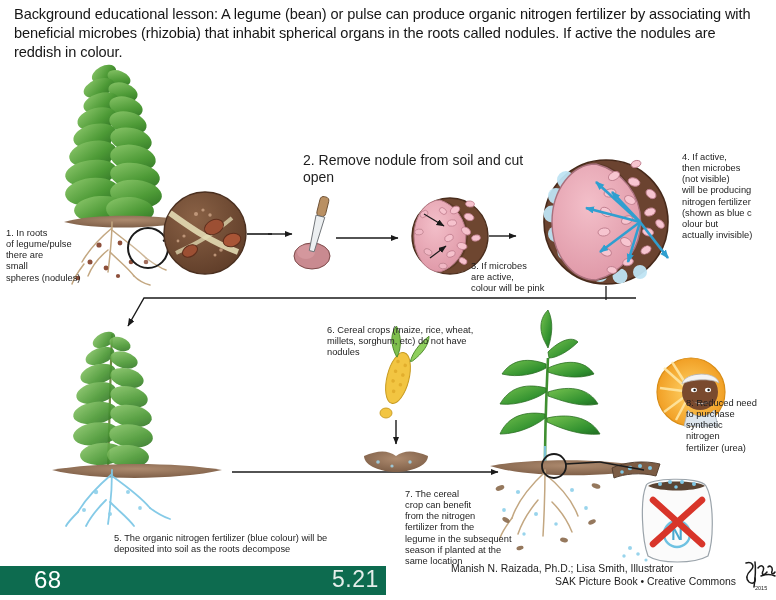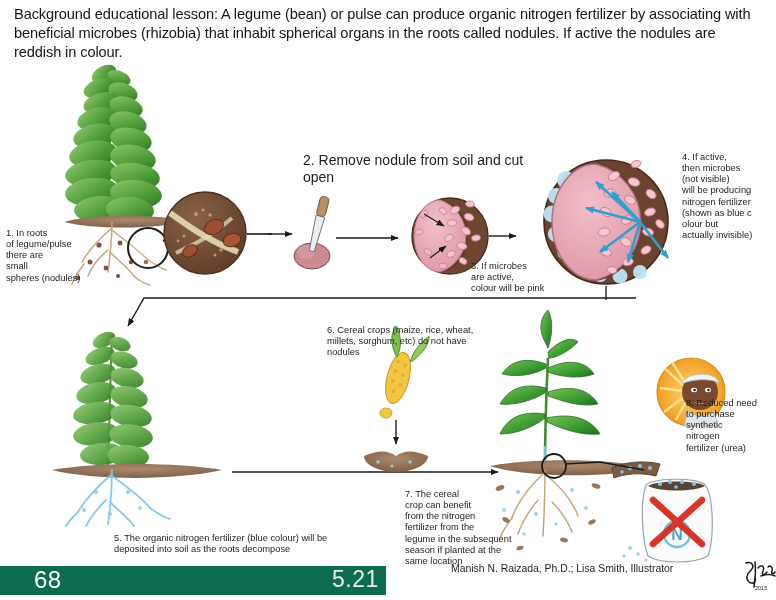--- a/index.html
+++ b/index.html
@@ -475,20 +475,21 @@
   <div class="txt step" id="step8">8. Reduced need
 to purchase
 synthetic
 nitrogen
 fertilizer (urea)</div>
 
   <div class="abs" id="page-bar"></div>
   <div class="txt" id="page-number">68</div>
   <div class="txt" id="section-number">5.21</div>
   <div class="txt" id="credit-line1">Manish N. Raizada, Ph.D.; Lisa Smith, Illustrator</div>
+  <div class="txt" id="credit-line2">SAK Picture Book • Creative Commons</div>
 
   <svg class="abs" id="signature" viewBox="0 0 36 34">
     <g stroke="#1a1a1a" stroke-width="1.5" fill="none" stroke-linecap="round">
       <path d="M4,5 C10,3 13,8 9,12 C5,16 3,20 7,24 C11,27 14,24 13,20"></path>
       <path d="M13,4 C14,12 13,22 12,29"></path>
       <path d="M16,10 C19,6 23,8 21,13 C19,17 22,18 25,14"></path>
       <path d="M26,9 C28,7 31,9 30,13 C29,16 31,17 33,14"></path>
       <path d="M19,18 C24,16 29,16 33,18"></path>
     </g>
     <text x="13" y="32" font-family="Liberation Sans, sans-serif" font-size="5.5" fill="#1a1a1a">2015</text>

